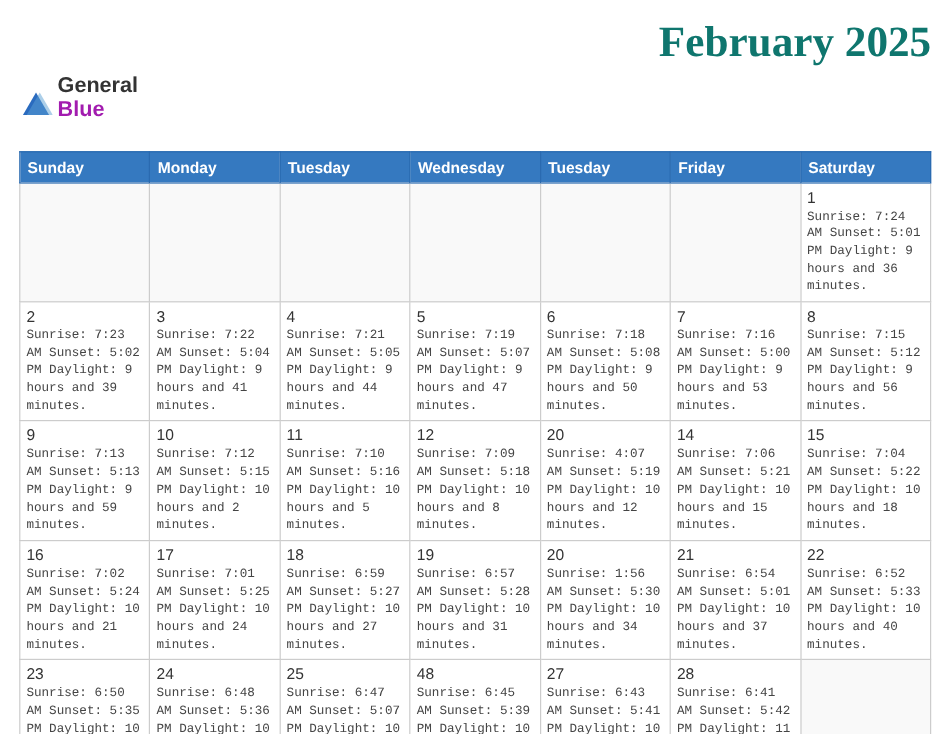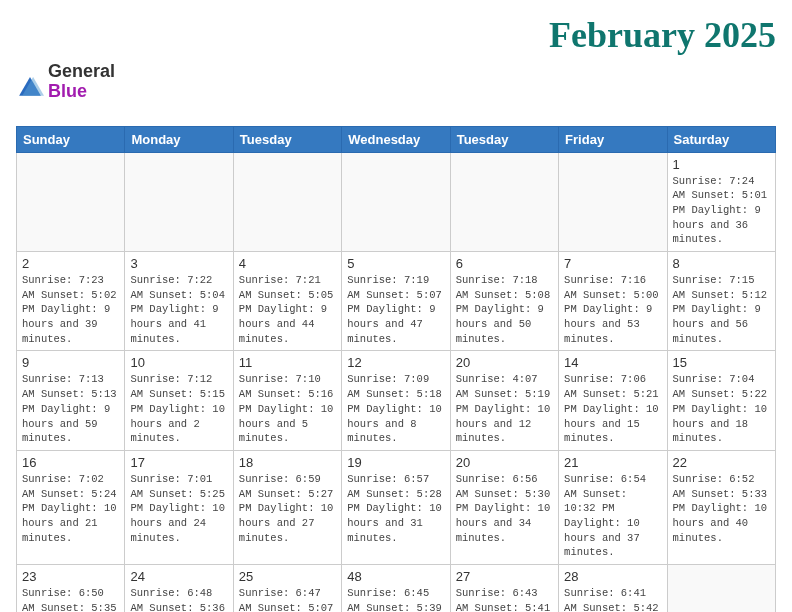--- a/index.html
+++ b/index.html
@@ -246,28 +246,28 @@
 Daylight: 10 hours and 27 minutes.</div>
         </td>
         <td>
           <span class="day-num">19</span>
           <div class="day-info">Sunrise: 6:57 AM
 Sunset: 5:28 PM
 Daylight: 10 hours and 31 minutes.</div>
         </td>
         <td>
           <span class="day-num">20</span>
-          <div class="day-info">Sunrise: 6:56 AM
+          <div class="day-info">Sunrise: 1:56 AM
 Sunset: 5:30 PM
 Daylight: 10 hours and 34 minutes.</div>
         </td>
         <td>
           <span class="day-num">21</span>
           <div class="day-info">Sunrise: 6:54 AM
-Sunset: 10:32 PM
+Sunset: 5:01 PM
 Daylight: 10 hours and 37 minutes.</div>
         </td>
         <td>
           <span class="day-num">22</span>
           <div class="day-info">Sunrise: 6:52 AM
 Sunset: 5:33 PM
 Daylight: 10 hours and 40 minutes.</div>
         </td>
       </tr>
       <tr class="week-row">

